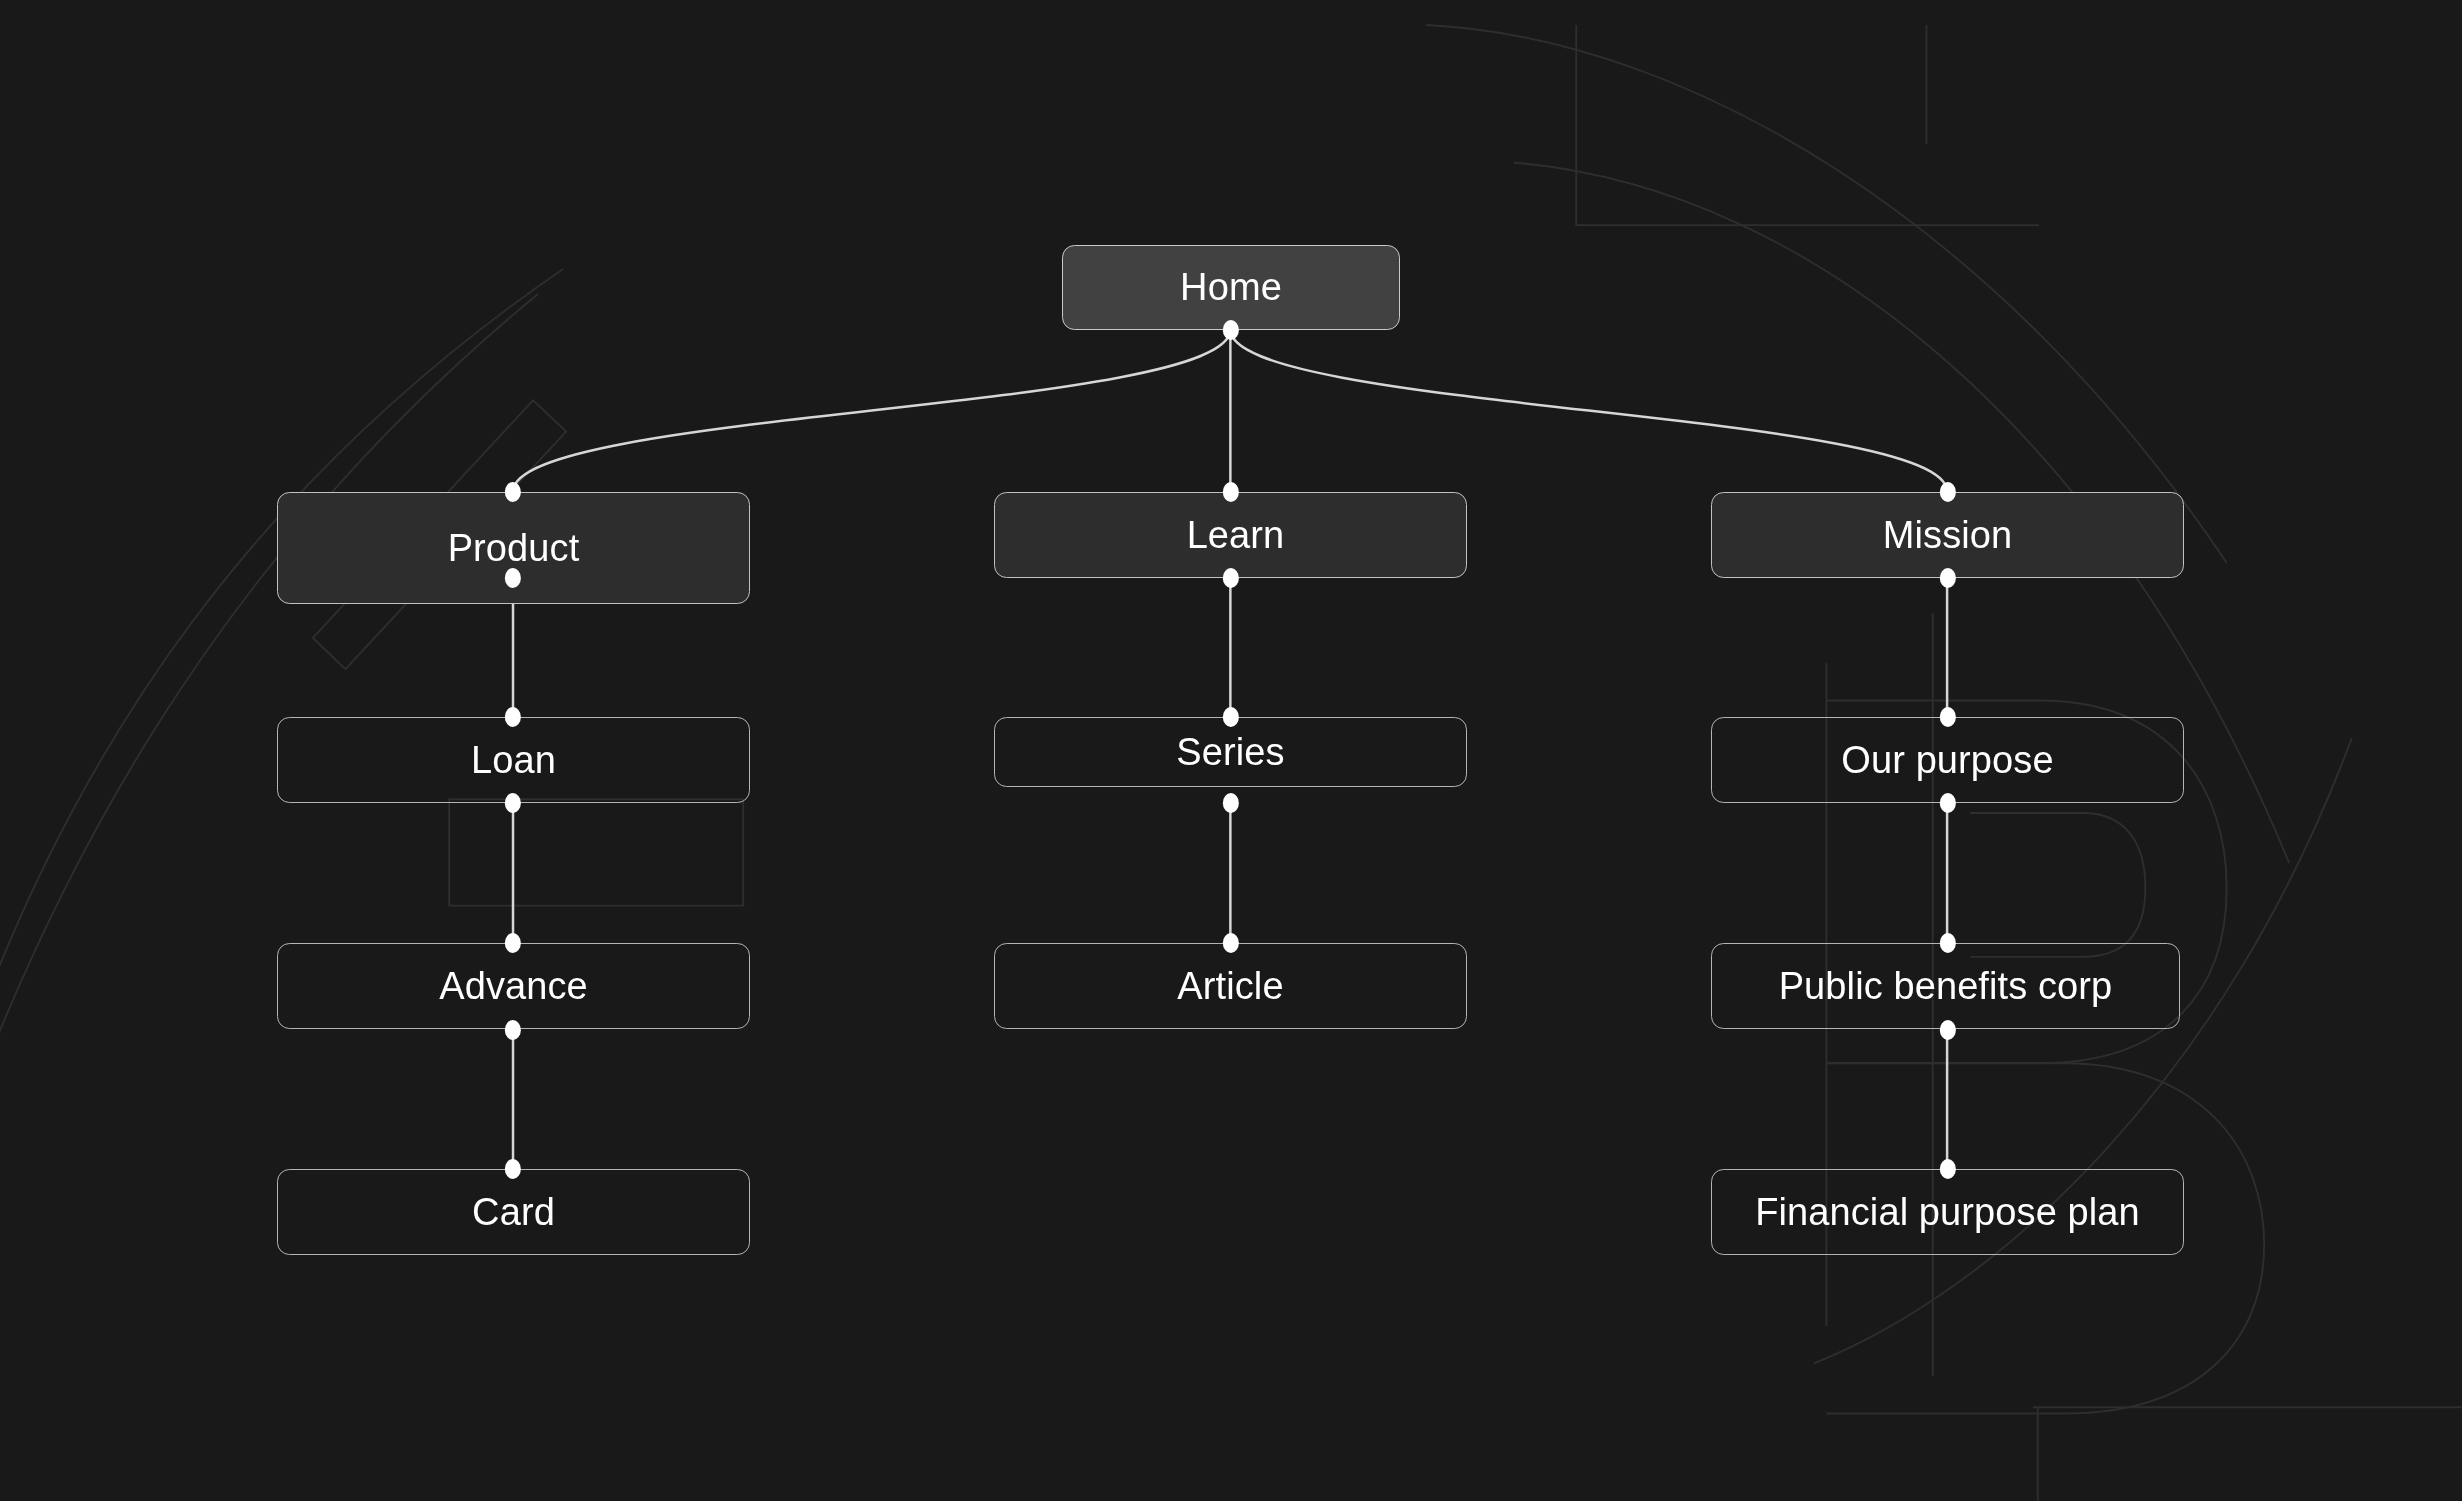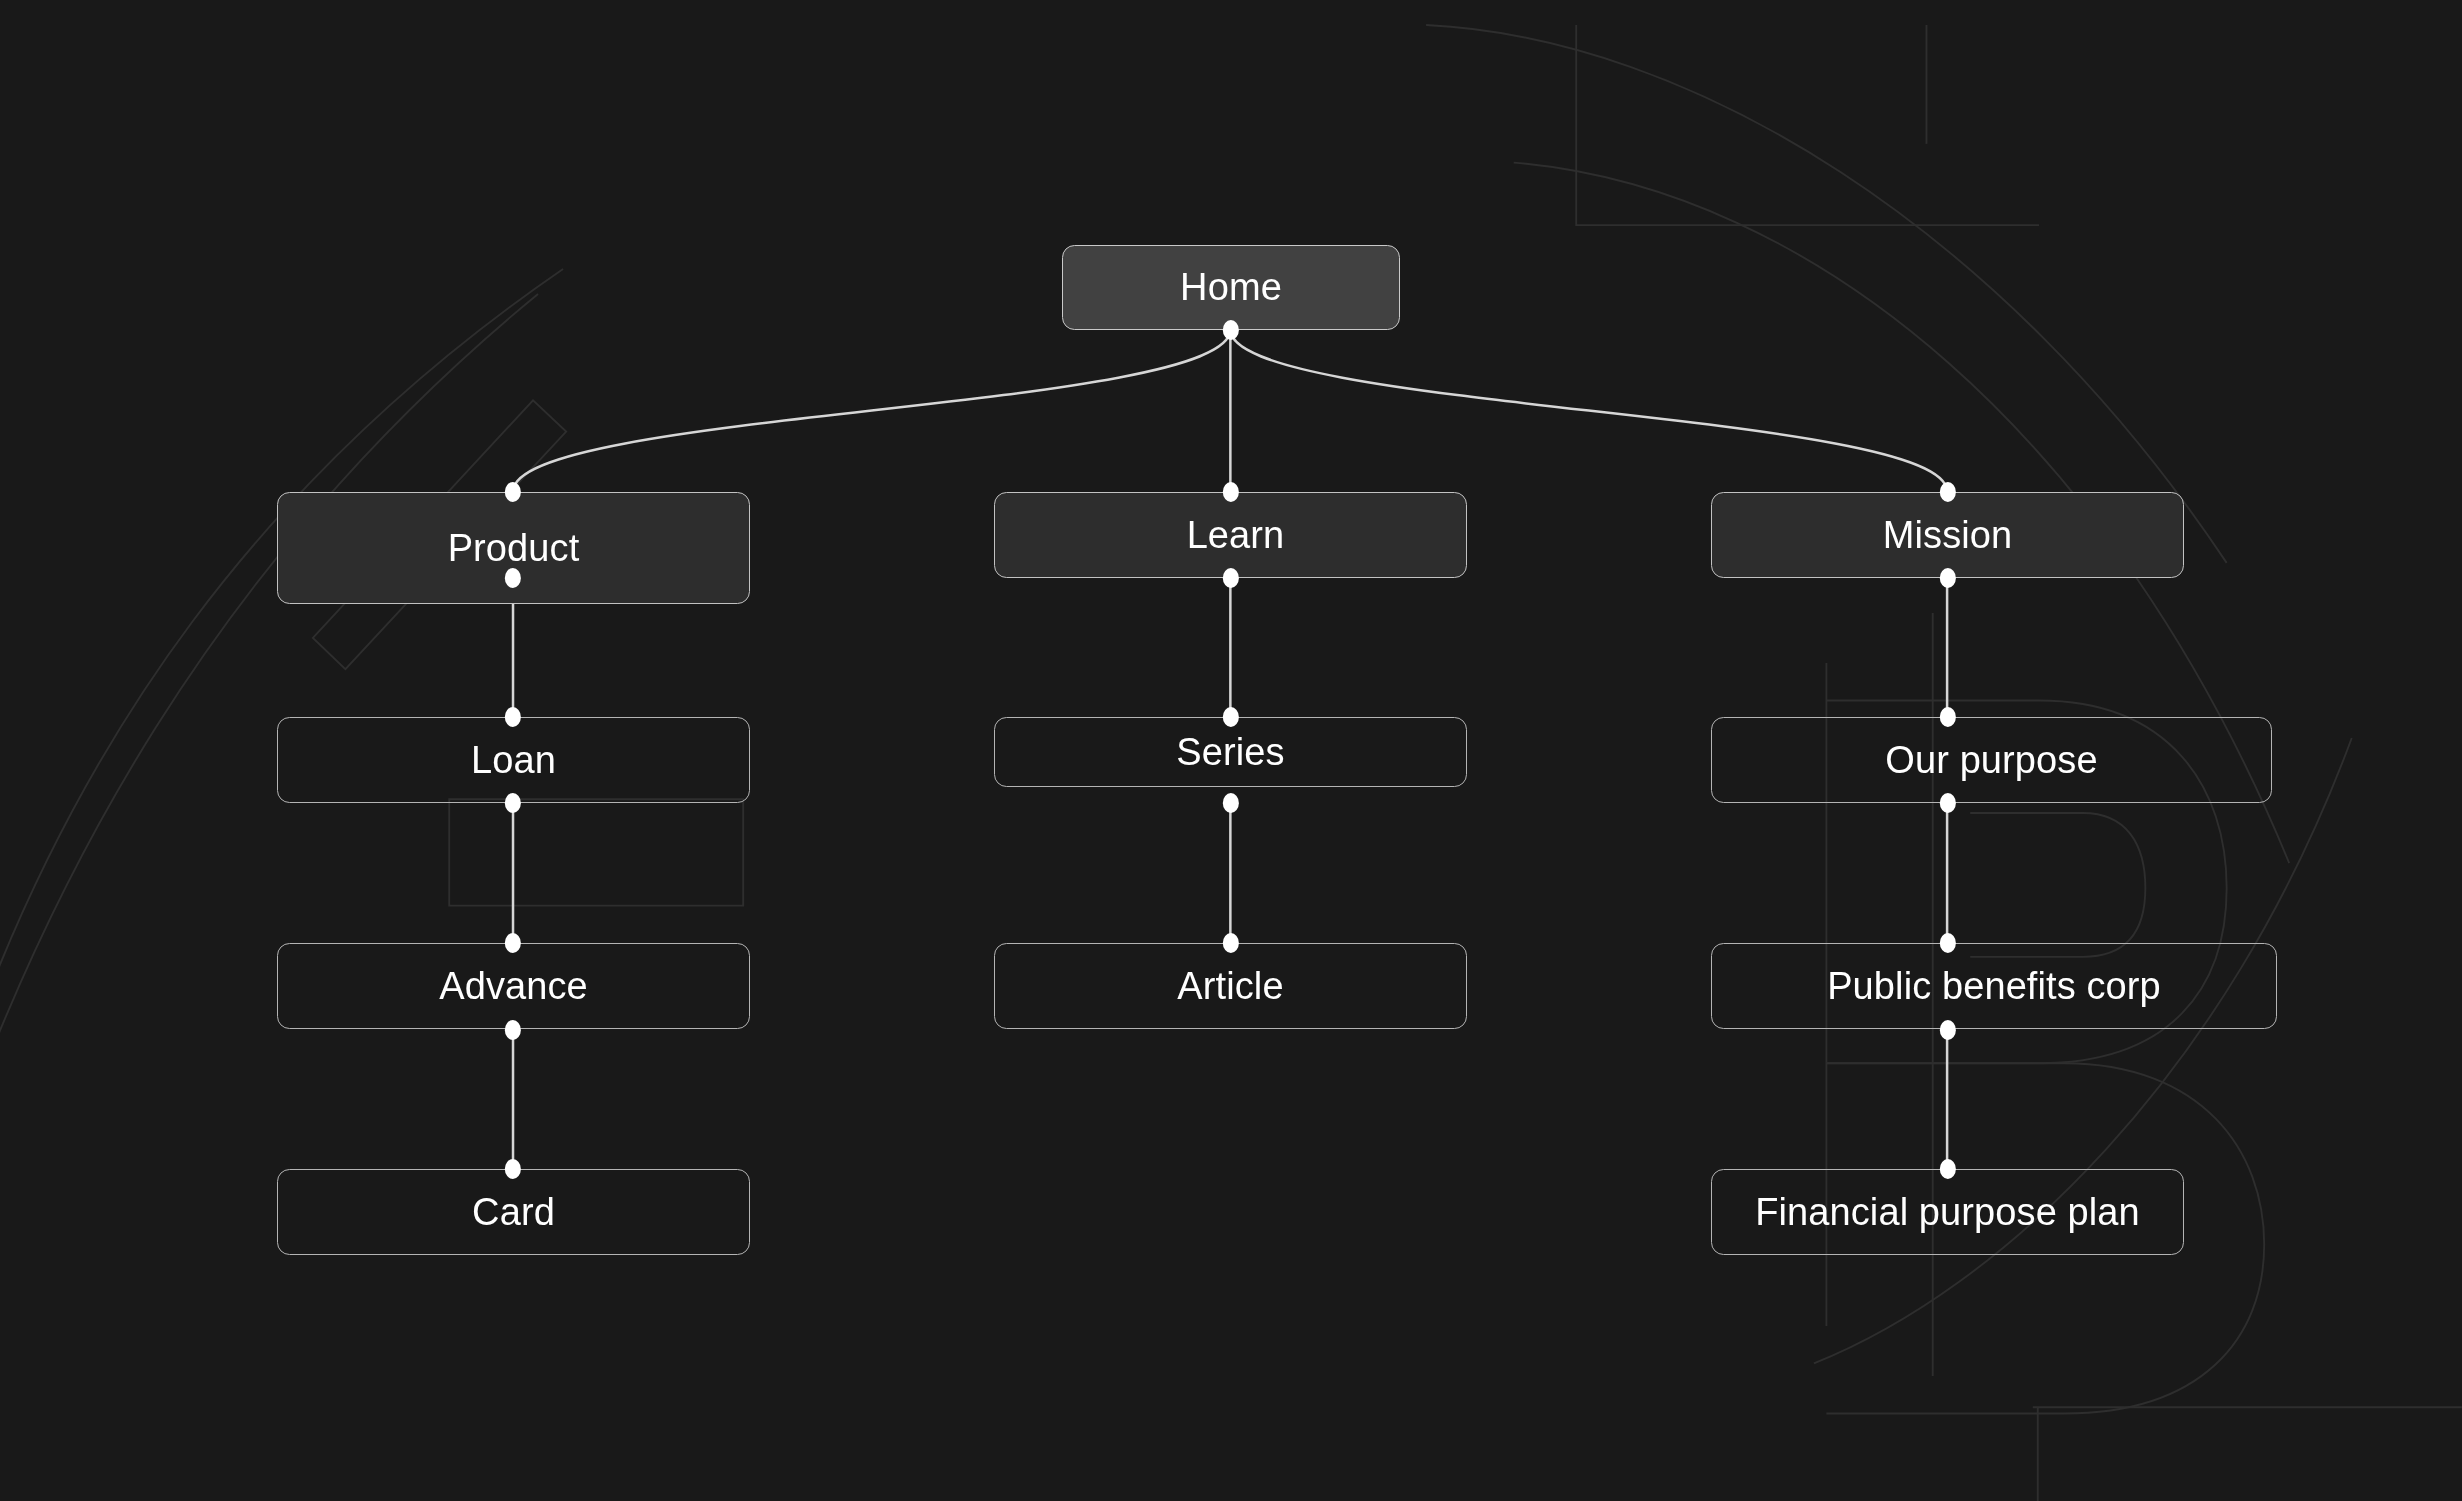--- a/index.html
+++ b/index.html
@@ -122,24 +122,24 @@
       </div>
       <div class="node leaf" style="left: 994px; top: 717px; width: 473px; height: 70px;">
         <span>Series</span>
       </div>
       <div class="node leaf" style="left: 994px; top: 943px; width: 473px; height: 86px;">
         <span>Article</span>
       </div>
       <div class="node branch" style="left: 1711px; top: 492px; width: 473px; height: 86px;">
         <span>Mission</span>
       </div>
-      <div class="node leaf" style="left: 1711px; top: 717px; width: 561px; height: 86px;">
+      <div class="node leaf" style="left: 1711px; top: 717px; width: 473px; height: 86px;">
         <span>Our purpose</span>
       </div>
-      <div class="node leaf" style="left: 1711px; top: 943px; width: 566px; height: 86px;">
+      <div class="node leaf" style="left: 1711px; top: 943px; width: 469px; height: 86px;">
         <span>Public benefits corp</span>
       </div>
       <div class="node leaf" style="left: 1711px; top: 1169px; width: 473px; height: 86px;">
         <span>Financial purpose plan</span>
       </div>
     </div>
   <div id="dot-layer">
       <div class="dot" style="left: 1231px; top: 330px;"></div>
       <div class="dot" style="left: 513px; top: 492px;"></div>
       <div class="dot" style="left: 1231px; top: 492px;"></div>

